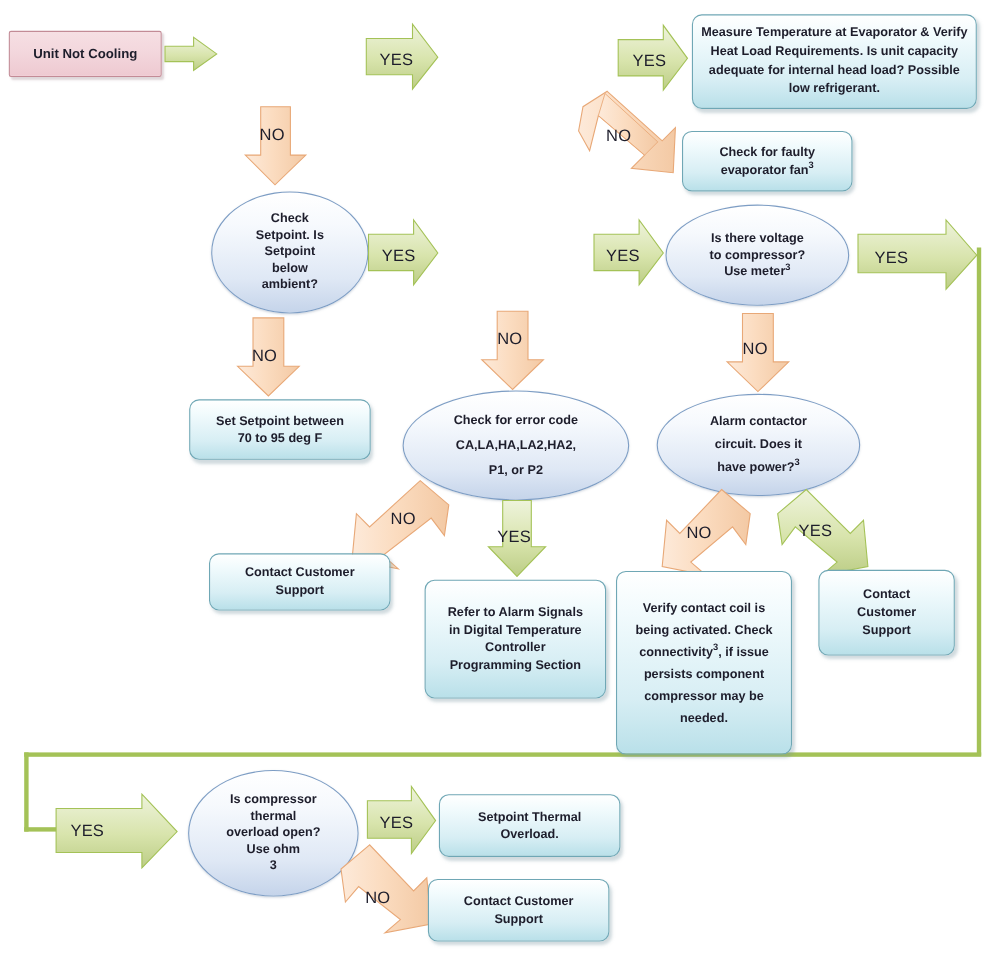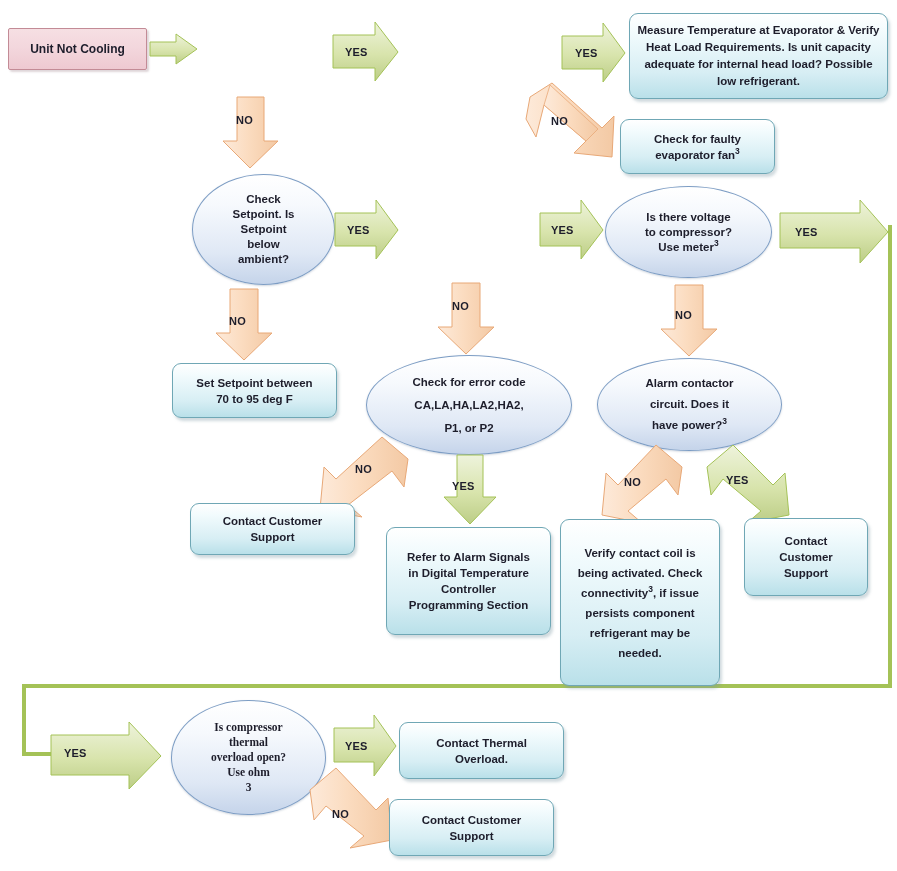--- a/index.html
+++ b/index.html
@@ -32,21 +32,21 @@
     box-shadow:2px 2px 2px rgba(150,120,130,.3);
     font-size:12px;
   }
 
   .node .txt{padding:2px 6px;width:100%;}
   sup{font-size:8.5px;vertical-align:super;line-height:0;}
 
   
   .arrow{position:absolute;}
   .arrow svg{display:block;overflow:visible;}
-  .alabel{position:absolute;font-size:11px;font-weight:bold;color:#1d1d2b;letter-spacing:.2px;}
+  .alabel{position:absolute;font-size:15px;font-weight:normal;color:#1d1d2b;letter-spacing:.2px;}
   .hline{position:absolute;background:#a4c257;}
   .vline{position:absolute;background:#a4c257;}
 </style>
 </head>
 <body>
 
 <div id="canvas">
 
   <div class="node startbox" style="left:8px;top:28px;width:139px;height:42px;">
     <span class="txt">Unit Not Cooling</span>
@@ -246,60 +246,60 @@
       <span>Programming Section</span>
     </span>
   </div>
 
   <div class="node rbox" style="left:560px;top:519px;width:160px;height:167px;">
     <span class="txt" style="line-height:20px;">
       <span>Verify contact coil is</span><br>
       <span>being activated. Check</span><br>
       <span>connectivity</span><sup>3</sup><span>, if issue</span><br>
       <span>persists component</span><br>
-      <span>refrigerant may be</span><br>
+      <span>compressor may be</span><br>
       <span>needed.</span>
     </span>
   </div>
 
   <div class="node rbox" style="left:744px;top:518px;width:124px;height:78px;">
     <span class="txt">
       <span>Contact</span><br>
       <span>Customer</span><br>
       <span>Support</span>
     </span>
   </div>
 
   <div class="arrow" style="left:51px;top:721px;">
     <svg width="112" height="70" viewBox="0 0 112 70">
       <polygon points="0,14 78,14 78,1 110,35 78,68 78,54 0,54" fill="url(#gY1)" stroke="#a4c257" stroke-width="1"></polygon>
     </svg>
   </div>
   <div class="alabel" style="left:64px;top:747px;">YES</div>
 
-  <div class="node oval" style="left:171px;top:700px;width:155px;height:115px;font-family:Liberation Serif, serif;">
+  <div class="node oval" style="left:171px;top:700px;width:155px;height:115px;">
     <span class="txt">
       <span>Is compressor</span><br>
       <span>thermal</span><br>
       <span>overload open?</span><br>
       <span>Use ohm</span><br>
       <span>3</span>
     </span>
   </div>
 
   <div class="arrow" style="left:334px;top:714px;">
     <svg width="64" height="64" viewBox="0 0 64 64">
       <polygon points="0,14 40,14 40,1 62,32 40,62 40,48 0,48" fill="url(#gY1)" stroke="#a4c257" stroke-width="1"></polygon>
     </svg>
   </div>
   <div class="alabel" style="left:345px;top:740px;">YES</div>
 
   <div class="node rbox" style="left:399px;top:722px;width:165px;height:57px;">
     <span class="txt">
-      <span>Contact Thermal</span><br>
+      <span>Setpoint Thermal</span><br>
       <span>Overload.</span>
     </span>
   </div>
 
   <div class="arrow" style="left:306px;top:768px;">
     <svg width="88" height="82" viewBox="0 0 88 82">
       <polygon points="30,0 4,22 8,52 20,38 58,68 44,80 86,72 82,30 70,42" fill="url(#gN1)" stroke="#e8a877" stroke-width="1"></polygon>
     </svg>
   </div>
   <div class="alabel" style="left:332px;top:808px;">NO</div>

